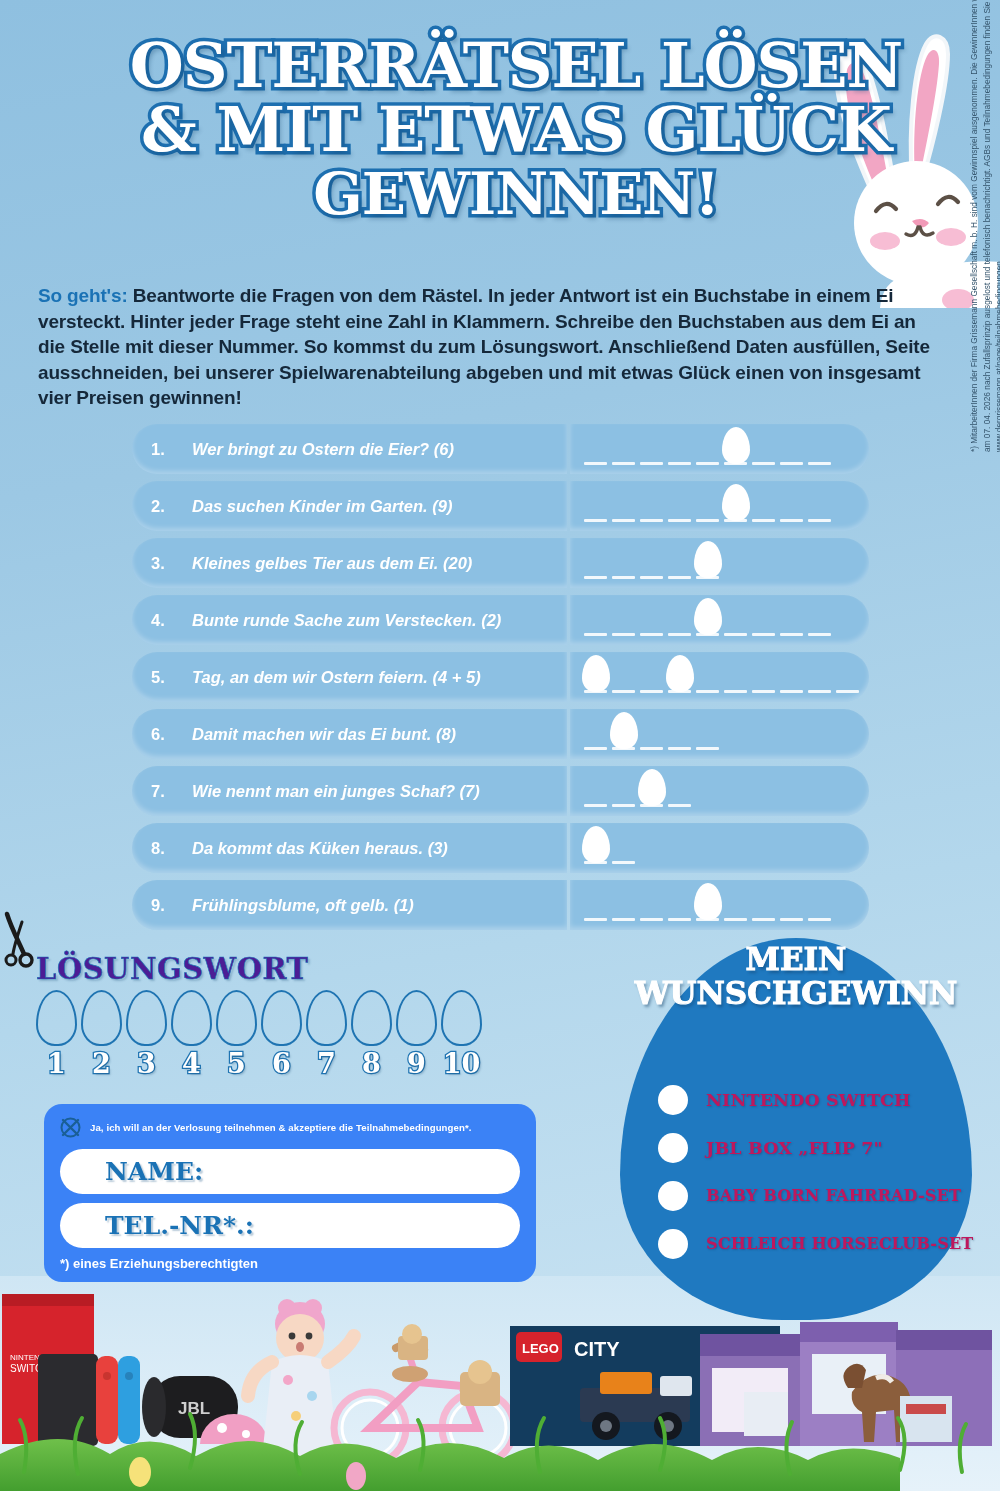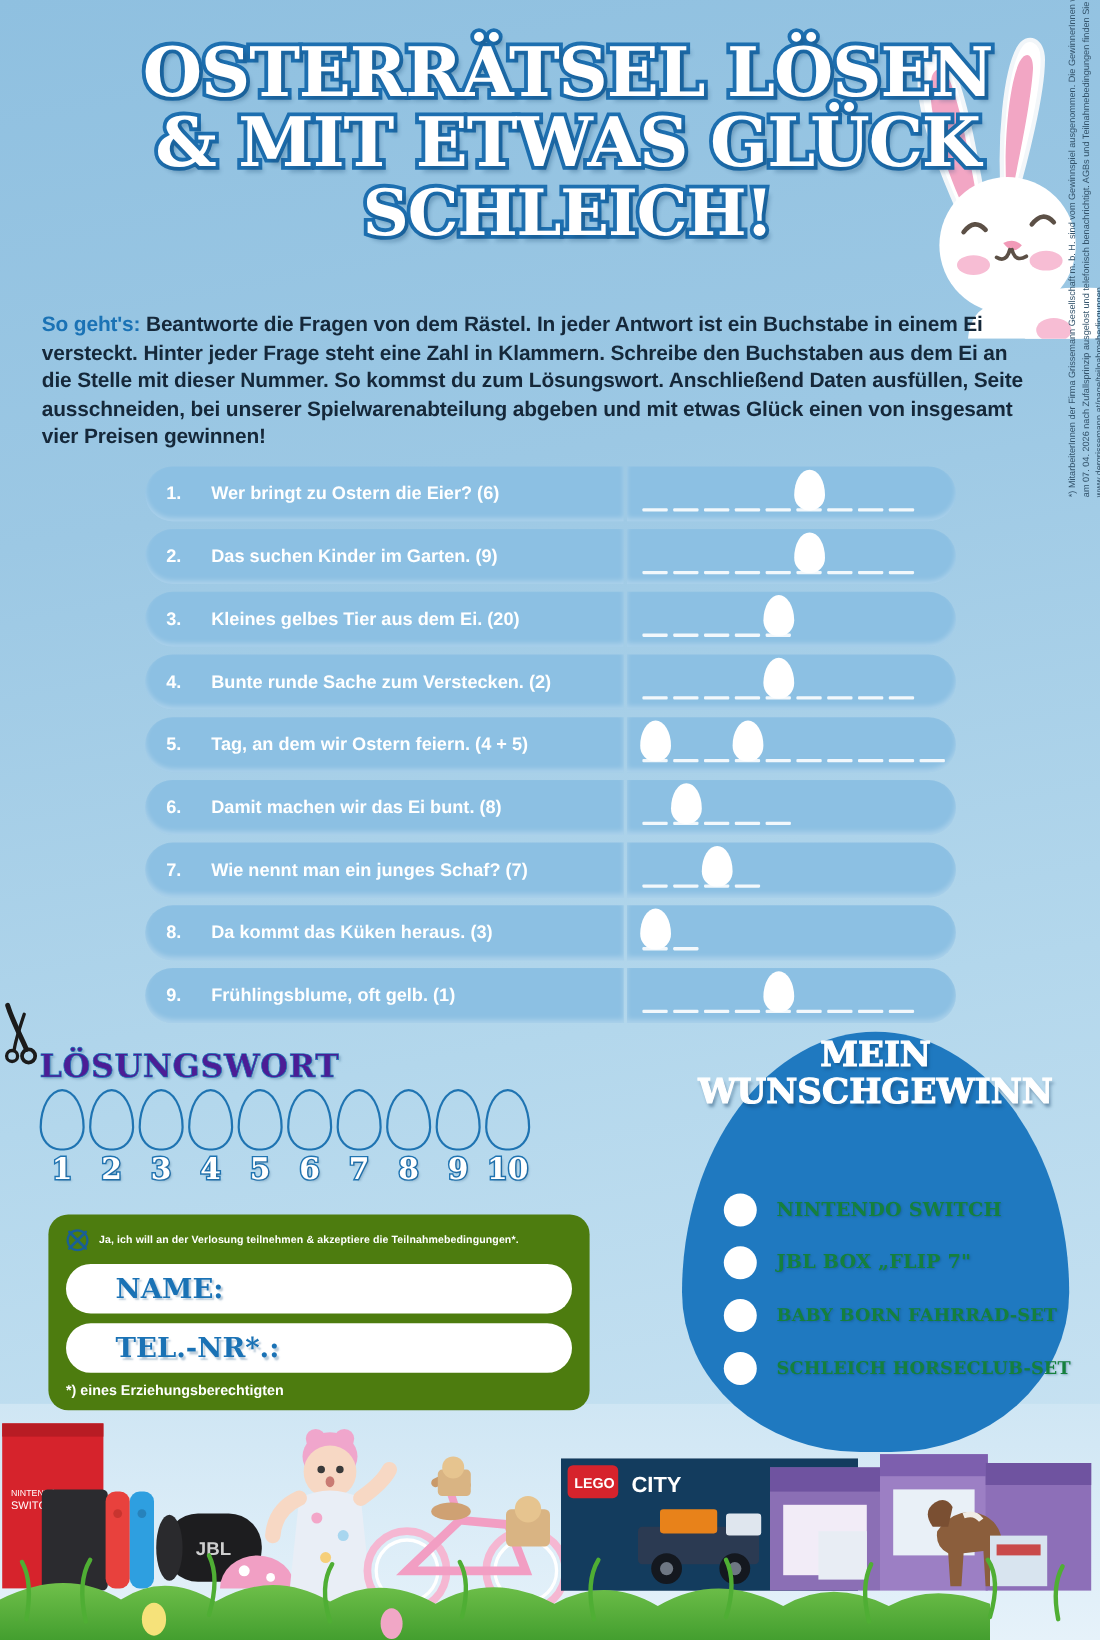--- a/index.html
+++ b/index.html
@@ -43,21 +43,21 @@
   
   .quiz { position: absolute; top: 424px; left: 132px; width: 737px; z-index: 5; }
   .qrow { display: flex; height: 50px; margin-bottom: 7px; position: relative; }
   .qleft {
     width: 435px; background: #8cc0e3; border-radius: 25px 0 0 25px;
     display: flex; align-items: center; color: #fff;
     font-weight: bold; font-size: 16.5px;
     box-shadow: inset 0 -3px 5px rgba(255,255,255,.28);
   }
   .qnum { width: 40px; text-align: center; margin-left: 6px; }
-  .qtext { padding-left: 14px; }
+  .qtext { padding-left: 14px; font-style: italic; }
   .qright {
     flex: 1; background: #8cc0e3; border-radius: 0 25px 25px 0;
     position: relative; margin-left: 3px;
     box-shadow: inset 0 -3px 5px rgba(255,255,255,.28);
   }
   .blanks { position: absolute; bottom: 9px; left: 14px; display: flex; gap: 5px; }
   .blank { width: 23px; height: 3px; background: #f2f8fc; border-radius: 1px; }
   .qegg {
     position: absolute; bottom: 10px; width: 28px; height: 37px;
     background: #ffffff; border-radius: 50% 50% 46% 46% / 62% 62% 38% 38%;
@@ -90,21 +90,21 @@
   .onum {
     width: 41px; text-align: center;
     font-family: "DejaVu Serif", serif; font-weight: bold; font-size: 27px;
     color: #ffffff; -webkit-text-stroke: 2.6px #1f74b2; paint-order: stroke fill;
     text-shadow: 2px 2px 2px rgba(40,90,130,.3);
   }
 
   
   .form {
     position: absolute; top: 1104px; left: 44px; width: 492px; height: 178px;
-    background: #4d7c0f; border-radius: 18px; z-index: 7; padding: 10px 16px 0 16px;
+    background: #3b82f6; border-radius: 18px; z-index: 7; padding: 10px 16px 0 16px;
   }
   .chkrow { display: flex; align-items: center; gap: 9px; height: 26px; }
   .chkbox { width: 21px; height: 21px; flex: none; }
   .chklabel { font-size: 9.6px; font-weight: bold; color: #ffffff; letter-spacing: .1px; }
   .field {
     height: 45px; background: #fff; border-radius: 23px; margin-top: 9px;
     display: flex; align-items: center; padding-left: 22px;
   }
   .field-label {
     font-family: "DejaVu Serif", serif; font-weight: bold; font-size: 25px;
@@ -122,21 +122,21 @@
     position: absolute; top: 4px; left: -26px; width: 404px; text-align: center;
     font-family: "DejaVu Serif", serif; font-weight: bold; font-size: 31px;
     line-height: 34px; color: #ffffff;
     text-shadow: 2px 3px 3px rgba(15,60,100,.45);
     -webkit-text-stroke: 1px #ffffff;
   }
   .prize-list { position: absolute; top: 144px; left: 38px; width: 320px; }
   .prize-item { display: flex; align-items: center; height: 35px; margin-bottom: 13px; }
   .prize-dot { width: 30px; height: 30px; border-radius: 50%; background: #fff; flex: none; }
   .prize-label {
-    margin-left: 18px; color: #15803d;
+    margin-left: 18px; color: #be185d;
     font-family: "DejaVu Serif", serif; font-weight: bold; font-size: 17.4px;
     letter-spacing: .2px; white-space: nowrap;
     text-shadow: 1px 1px 2px rgba(15,60,100,.35);
   }
   .prize-item.i3 .prize-label, .prize-item.i4 .prize-label, .prize-item.i5 .prize-label { font-size: 16px; }
 
   
   .strip { position: absolute; left: 0; bottom: 0; width: 1000px; height: 215px; z-index: 3; overflow: hidden; }
 </style>
 </head>
@@ -168,21 +168,21 @@
       <path d="M96 268 q-22 6 -24 32 l120 0 l0 -46 q-46 -4 -96 14 Z" fill="#ffffff"></path>
       <ellipse cx="150" cy="290" rx="30" ry="20" fill="#ffffff"></ellipse>
       <ellipse cx="150" cy="292" rx="16" ry="11" fill="#f7bdd4"></ellipse>
     </g>
   </svg>
 </div>
 
 <div class="headline">
   <div class="ln l1">OSTERRÄTSEL LÖSEN</div>
   <div class="ln l2">&amp; MIT ETWAS GLÜCK</div>
-  <div class="ln l3">SCHLEICH!</div>
+  <div class="ln l3">GEWINNEN!</div>
 </div>
 
 <p class="intro">
   <span class="lead">So geht's:</span><span> Beantworte die Fragen von dem Rästel. In jeder Antwort ist ein Buchstabe in einem Ei versteckt. Hinter jeder Frage steht eine Zahl in Klammern. Schreibe den Buchstaben aus dem Ei an die Stelle mit dieser Nummer. So kommst du zum Lösungswort. Anschließend Daten ausfüllen, Seite ausschneiden, bei unserer Spielwarenabteilung abgeben und mit etwas Glück einen von insgesamt vier Preisen gewinnen!</span>
 </p>
 
 <div class="quiz" id="quiz">
     <div class="qrow">
       <div class="qleft">
         <span class="qnum">1.</span>

